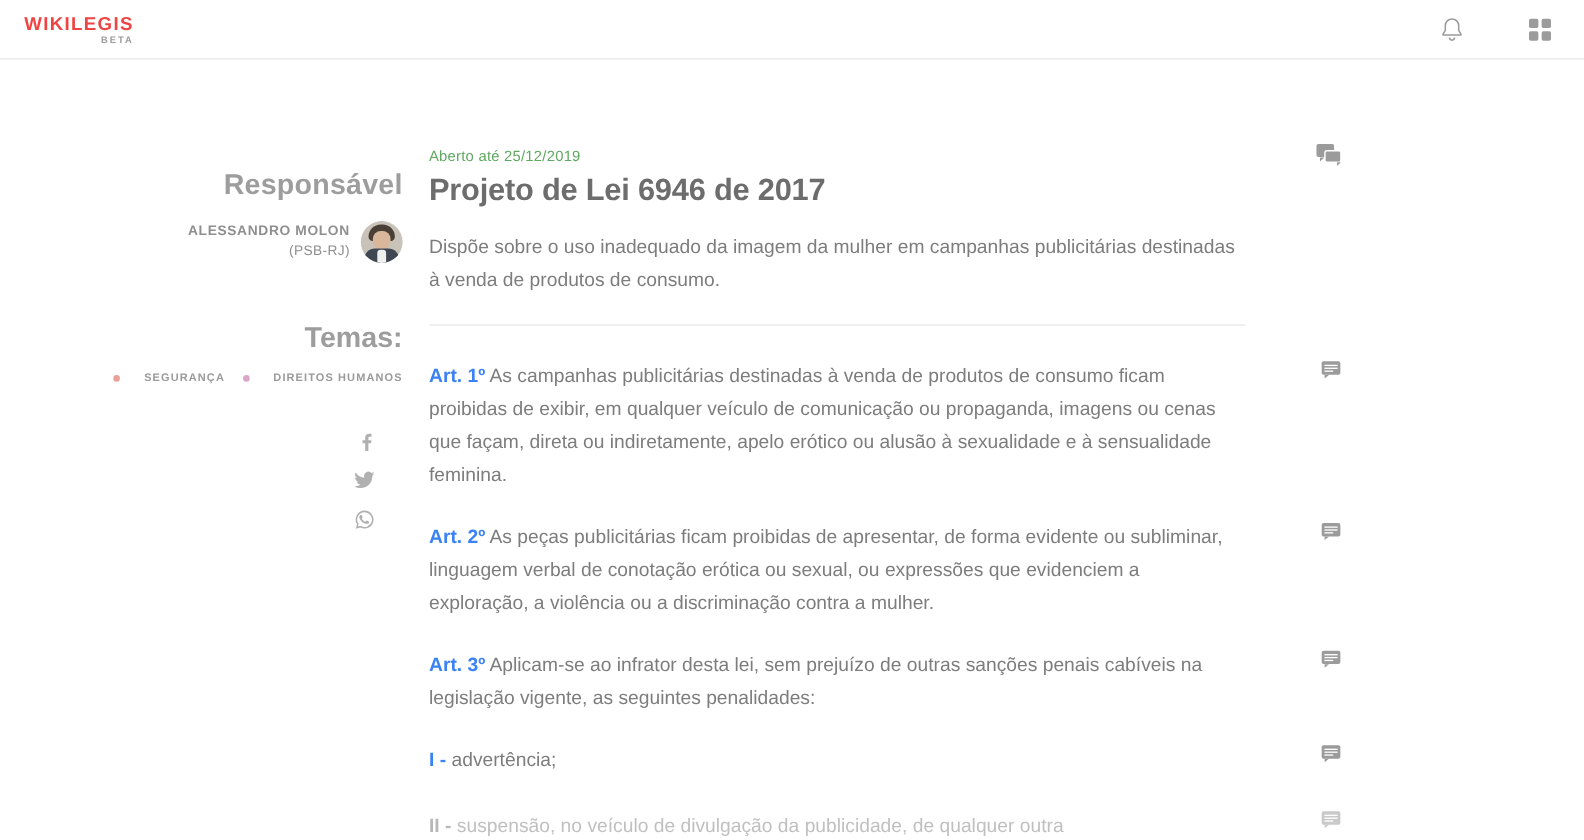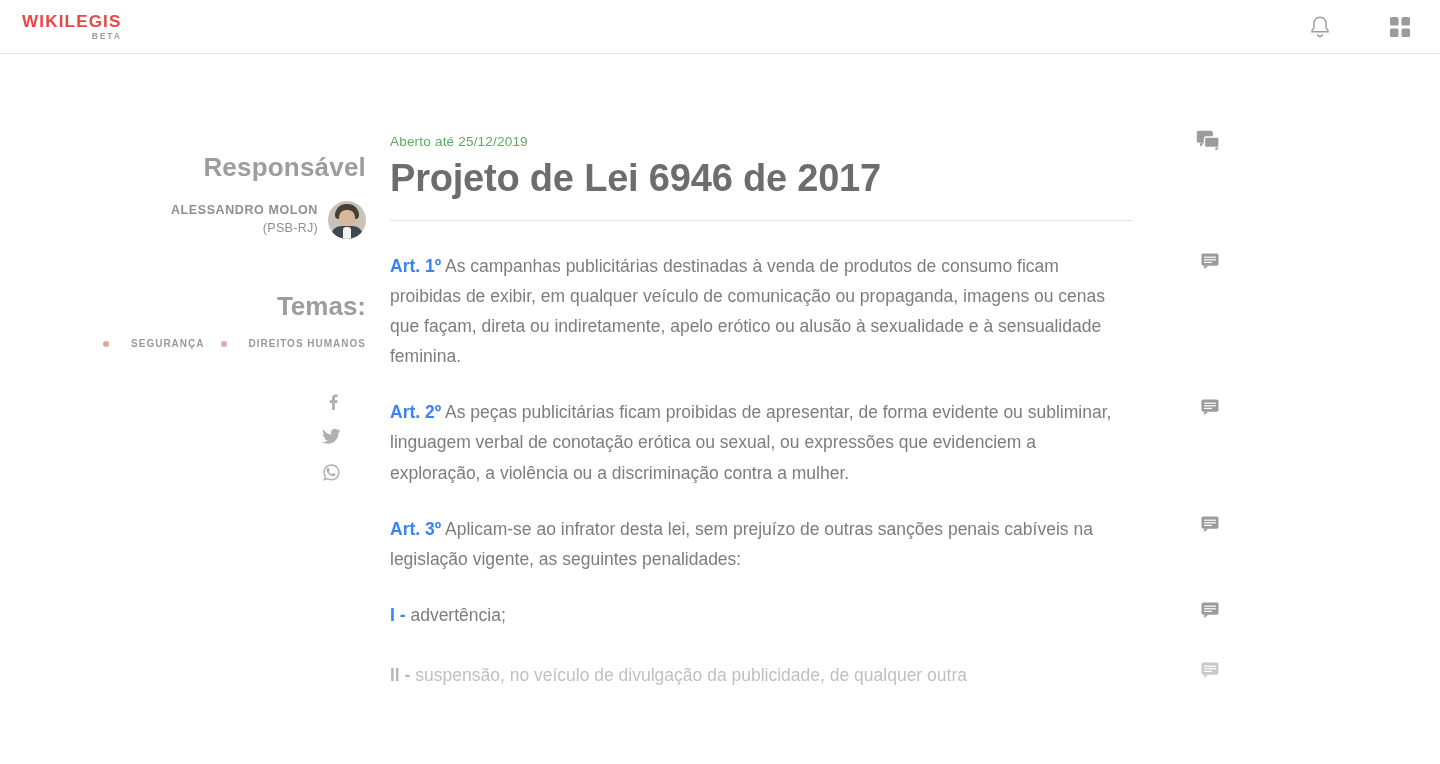--- a/index.html
+++ b/index.html
@@ -195,21 +195,21 @@
     position: relative;
   }
   .deadline {
     color: #5fa861;
     font-size: 13.5px;
     margin: 0 0 8px 0;
     letter-spacing: 0.2px;
   }
   .doc-title {
     color: #6d6d6d;
-    font-size: 38px;
+    font-size: 28px;
     font-weight: bold;
     margin: 0 0 20px 0;
     letter-spacing: -0.2px;
   }
   .doc-summary {
     color: #7d7d7d;
     font-size: 17.5px;
     line-height: 1.72;
     margin: 0 0 26px 0;
     max-width: 740px;
@@ -349,20 +349,21 @@
         <svg width="24" height="22" viewBox="0 0 24 22">
           <rect x="0.8" y="0.8" width="16" height="12" rx="1.8" fill="#9b9b9b"></rect>
           <path d="M4 13.2h4l-4 3.6v-3.6z" fill="#9b9b9b"></path>
           <rect x="8.5" y="7" width="14.5" height="10.5" rx="1.8" fill="#9b9b9b" stroke="#ffffff" stroke-width="1.3"></rect>
           <path d="M19.5 17.5h3.5l-3.5 3.4v-3.4z" fill="#9b9b9b"></path>
         </svg>
       </span>
 
       <p class="deadline">Aberto até 25/12/2019</p>
       <h1 class="doc-title">Projeto de Lei 6946 de 2017</h1>
+      <p class="doc-summary">Dispõe sobre o uso inadequado da imagem da mulher em campanhas publicitárias destinadas à venda de produtos de consumo.</p>
       <hr class="divider">
 
       <div class="article">
         <p><span class="lead">Art. 1º</span><span> As campanhas publicitárias destinadas à venda de produtos de consumo ficam proibidas de exibir, em qualquer veículo de comunicação ou propaganda, imagens ou cenas que façam, direta ou indiretamente, apelo erótico ou alusão à sexualidade e à sensualidade feminina.</span></p>
         <span class="comment-icon">
           <svg width="19" height="16" viewBox="0 0 19 16">
             <rect x="0.5" y="0.5" width="17" height="12.2" rx="1.8" fill="#9b9b9b"></rect>
             <path d="M3.2 12.8h4l-4 3.2v-3.2z" fill="#9b9b9b"></path>
             <rect x="3" y="3.6" width="12" height="1.2" fill="#ffffff"></rect>
             <rect x="3" y="6.2" width="12" height="1.2" fill="#ffffff"></rect>

